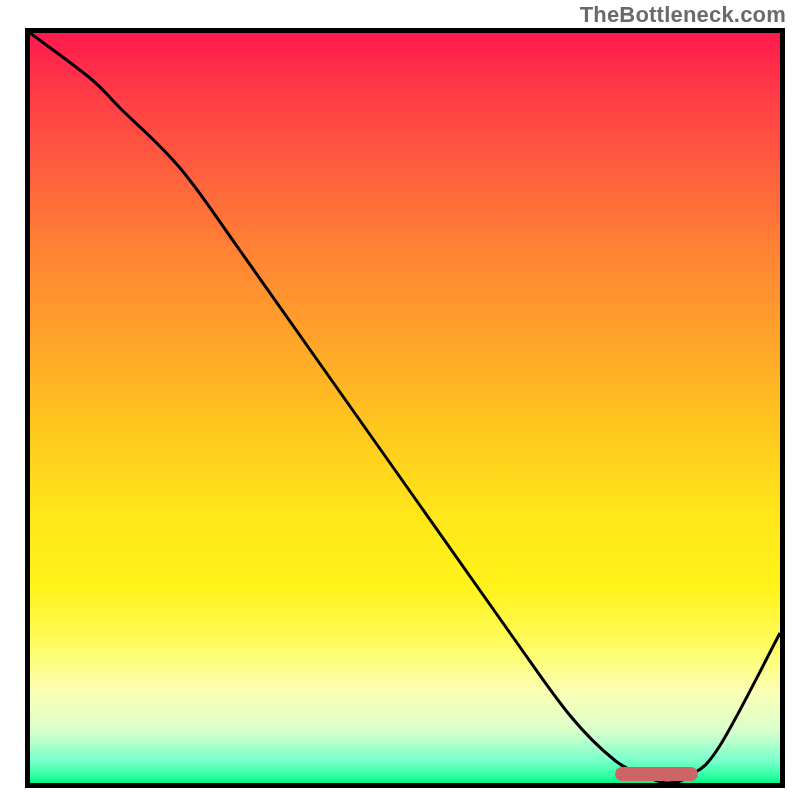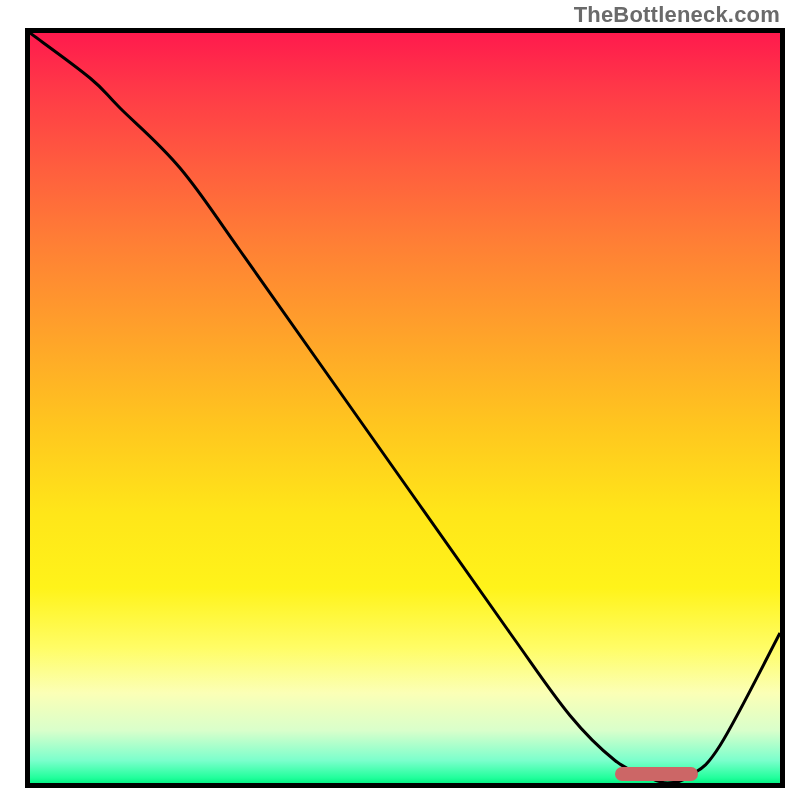--- a/index.html
+++ b/index.html
@@ -11,21 +11,21 @@
     font-family: Arial, Helvetica, sans-serif;
   }
   .container {
     position: relative;
     width: 800px;
     height: 800px;
   }
   .watermark {
     position: absolute;
     top: 2px;
-    right: 20px;
+    right: 14px;
     font-size: 22px;
     font-weight: 600;
     color: #6a6a6a;
     letter-spacing: 0.2px;
   }
   .plot-frame {
     position: absolute;
     left: 25px;
     top: 28px;
     width: 750px;

